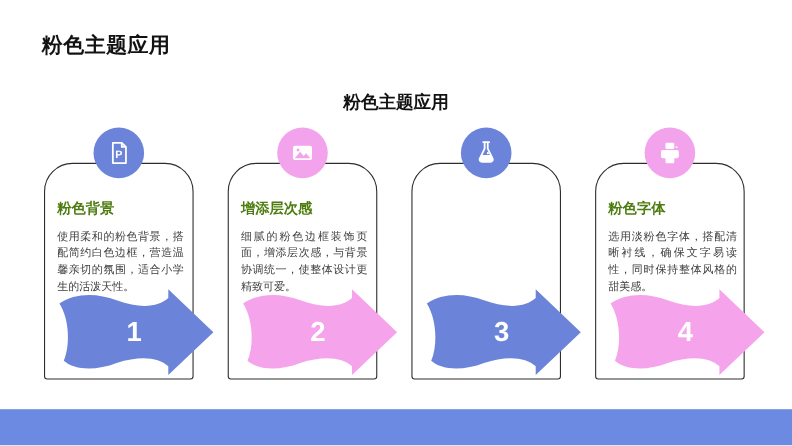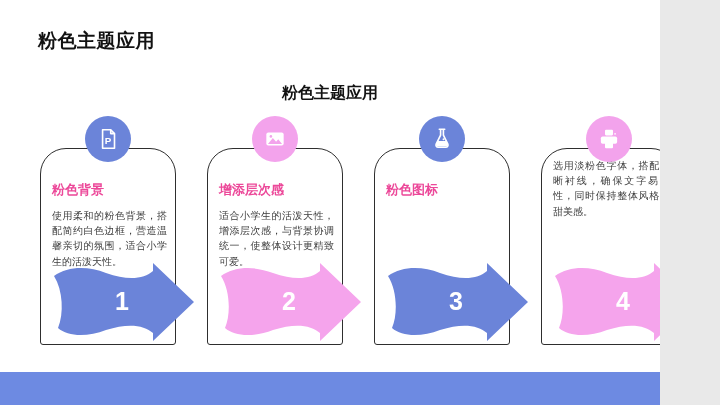--- a/index.html
+++ b/index.html
@@ -1,19 +1,19 @@
 <!DOCTYPE html>
 <html><head>
 <meta charset="utf-8">
 <style>
   * { margin: 0; padding: 0; box-sizing: border-box; }
   html, body { background: #e9e9e9; }
   .slide {
     position: relative;
-    width: 660px; height: 405px;
+    width: 720px; height: 405px;
     background: #ffffff;
     overflow: hidden;
     font-family: "Liberation Sans", "DejaVu Sans", sans-serif;
   }
   .page-title {
     position: absolute; left: 38px; top: 28px;
     font-size: 19px; font-weight: 700; color: #121212;
     letter-spacing: 0.5px;
   }
   .section-title {
@@ -36,21 +36,21 @@
     position: absolute; top: -33px; left: 50%;
     transform: translateX(-50%);
     width: 46px; height: 46px; border-radius: 50%;
     display: flex; align-items: center; justify-content: center;
   }
   .icon-circle.blue { background: #6b84d9; }
   .icon-circle.pink { background: #f3a3ec; }
   .icon-circle svg { width: 26px; height: 26px; display: block; }
   .card-title {
     margin: 32px 10px 0 11px;
-    font-size: 13px; font-weight: 700; color: #ec4899;
+    font-size: 13px; font-weight: 700; color: #4d7c0f;
   }
   .card-body {
     margin: 9px 8px 0 11px;
     font-size: 10px; line-height: 1.52; color: #3d3d3d;
     text-align: justify;
   }
   .card-body.small { font-size: 10px; margin-right: 6px; }
   .arrow-svg {
     position: absolute; left: 5px; bottom: 2px;
     width: 150px; height: 80px;
@@ -96,51 +96,51 @@
 
     <div class="card">
       <div class="icon-circle pink">
         <svg viewBox="0 0 24 24">
           <rect x="4" y="6" width="16" height="12" rx="1.8" fill="#fff"></rect>
           <circle cx="8.2" cy="9.6" r="1.2" fill="#f3a3ec"></circle>
           <path d="M5.5 16.5 L10 11 L13 14.6 L15 12.2 L18.5 16.5 Z" fill="#f3a3ec"></path>
         </svg>
       </div>
       <div class="card-title">增添层次感</div>
-      <div class="card-body">适合小学生的活泼天性，增添层次感，与背景协调统一，使整体设计更精致可爱。</div>
+      <div class="card-body">细腻的粉色边框装饰页面，增添层次感，与背景协调统一，使整体设计更精致可爱。</div>
       <svg class="arrow-svg" viewBox="0 0 150 80">
         <path class="arrow-shape pink" d="M8,14 C22,4 42,4 60,11 C82,19 98,17 107,9 L107,1 L148,40 L107,79 L107,71 C98,63 82,61 60,68 C42,75 22,75 12,66 C18,52 17,28 8,14 Z"></path>
         <text class="step-number" x="76" y="48" text-anchor="middle">2</text>
       </svg>
     </div>
 
     <div class="card">
       <div class="icon-circle blue">
         <svg viewBox="0 0 24 24">
           <path d="M9.5 3 H14.5 M10.7 3 V8.4 L6.6 16.8 A2 2 0 0 0 8.4 19.6 H15.6 A2 2 0 0 0 17.4 16.8 L13.3 8.4 V3" fill="none" stroke="#fff" stroke-width="1.5" stroke-linecap="round" stroke-linejoin="round"></path>
           <path d="M8.1 13.8 H15.9 L17.2 16.6 A1.6 1.6 0 0 1 15.7 18.9 H8.3 A1.6 1.6 0 0 1 6.8 16.6 Z" fill="#fff"></path>
           <circle cx="13.4" cy="12.2" r="0.9" fill="#fff"></circle>
         </svg>
       </div>
-      <div class="card-title">粉色图标</div>
       <svg class="arrow-svg" viewBox="0 0 150 80">
         <path class="arrow-shape blue" d="M8,14 C22,4 42,4 60,11 C82,19 98,17 107,9 L107,1 L148,40 L107,79 L107,71 C98,63 82,61 60,68 C42,75 22,75 12,66 C18,52 17,28 8,14 Z"></path>
         <text class="step-number" x="76" y="48" text-anchor="middle">3</text>
       </svg>
     </div>
 
     <div class="card">
       <div class="icon-circle pink">
         <svg viewBox="0 0 24 24">
           <rect x="8.3" y="3.5" width="7.4" height="5.2" rx="1" fill="#fff"></rect>
           <rect x="4.5" y="9.6" width="15" height="6.8" rx="1.6" fill="#fff"></rect>
           <rect x="8.3" y="14.6" width="7.4" height="6" rx="1" fill="#fff"></rect>
           <circle cx="17.6" cy="7.2" r="0.8" fill="#fff"></circle>
         </svg>
       </div>
+      <div class="card-title">粉色字体</div>
       <div class="card-body small">选用淡粉色字体，搭配清晰衬线，确保文字易读性，同时保持整体风格的甜美感。</div>
       <svg class="arrow-svg" viewBox="0 0 150 80">
         <path class="arrow-shape pink" d="M8,14 C22,4 42,4 60,11 C82,19 98,17 107,9 L107,1 L148,40 L107,79 L107,71 C98,63 82,61 60,68 C42,75 22,75 12,66 C18,52 17,28 8,14 Z"></path>
         <text class="step-number" x="76" y="48" text-anchor="middle">4</text>
       </svg>
     </div>
 
   </div>
 
   <div class="bottom-bar"></div>

